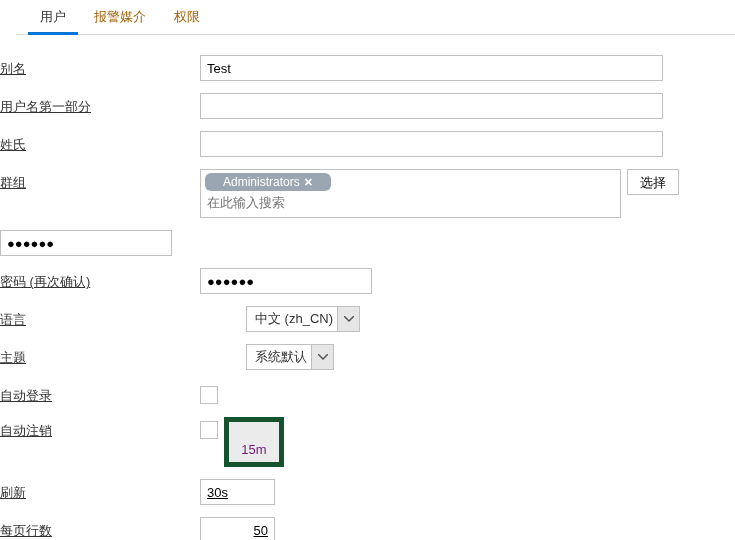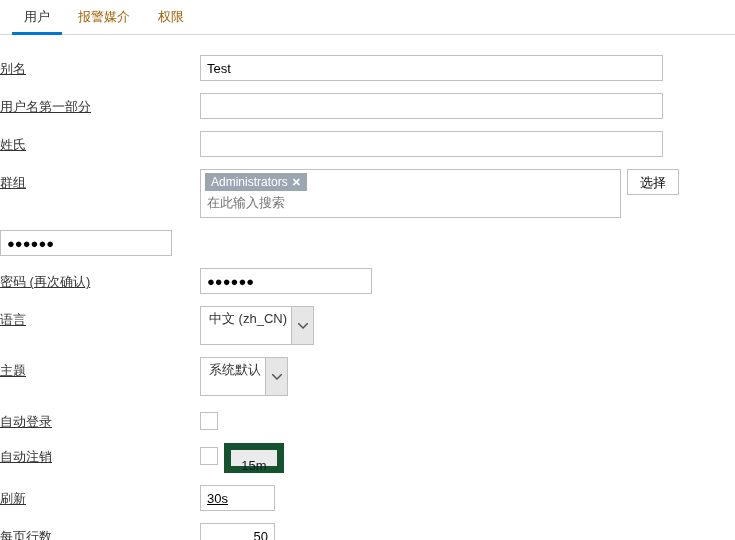--- a/index.html
+++ b/index.html
@@ -7,20 +7,21 @@
       font-family: Arial, "Helvetica Neue", Helvetica, sans-serif;
       font-size: 13px;
       color: #333;
       background: #fff;
       width: 735px;
     }
     .tabs {
       border-bottom: 1px solid #d8d8d8;
       display: flex;
       padding: 0 10px;
+      margin-left: 16px;
     }
     .tab {
       padding: 8px 14px;
       cursor: pointer;
       color: #a16207;
       position: relative;
     }
     .tab.active {
       color: #333;
       font-weight: normal;
@@ -69,22 +70,22 @@
     .multiselect {
       border: 1px solid #c0c0c0;
       padding: 3px 4px;
       width: 421px;
     }
     .tag {
       display: inline-flex;
       align-items: center;
       background: #9aa7b2;
       color: #fff;
-      padding: 2px 6px;
-      border-radius: 0;
+      padding: 2px 18px;
+      border-radius: 6px;
       font-size: 12px;
       gap: 4px;
     }
     .tag-x {
       cursor: pointer;
       font-weight: bold;
       font-size: 11px;
     }
     .ms-input {
       border: none;
@@ -104,52 +105,53 @@
       height: 26px;
       font-family: inherit;
     }
     .select-wrap {
       position: relative;
       display: inline-block;
     }
     .select {
       border: 1px solid #c0c0c0;
       padding: 4px 26px 4px 8px;
-      height: 39px;
+      height: 26px;
       font-size: 13px;
       background: #fff;
       min-width: 70px;
       display: inline-block;
       line-height: 16px;
+      margin-left: 46px;
     }
     .select-arrow {
       position: absolute;
       right: 1px; top: 1px; bottom: 1px;
       width: 22px;
       background: #e6e6e6;
       border-left: 1px solid #c0c0c0;
       display: flex;
       align-items: center;
       justify-content: center;
     }
     .select-arrow svg { display: block; }
     .checkbox {
       width: 18px; height: 18px;
       border: 1px solid #c0c0c0;
       background: #fff;
       cursor: pointer;
       margin-top: 4px;
     }
     .disabled-input {
-      border: 7px solid #14532d;
+      border: 5px solid #14532d;
       background: #ebebeb;
-      color: #0f172a;
+      color: #701a75;
       width: 60px;
       height: 26px;
-      padding: 8px 6px;
+      padding: 20px 6px;
       text-align: center;
       font-size: 13px;
     }
   </style>
 </head>
 <body>
 
 <div class="tabs">
   <div class="tab active">用户</div>
   <div class="tab">报警媒介</div>

